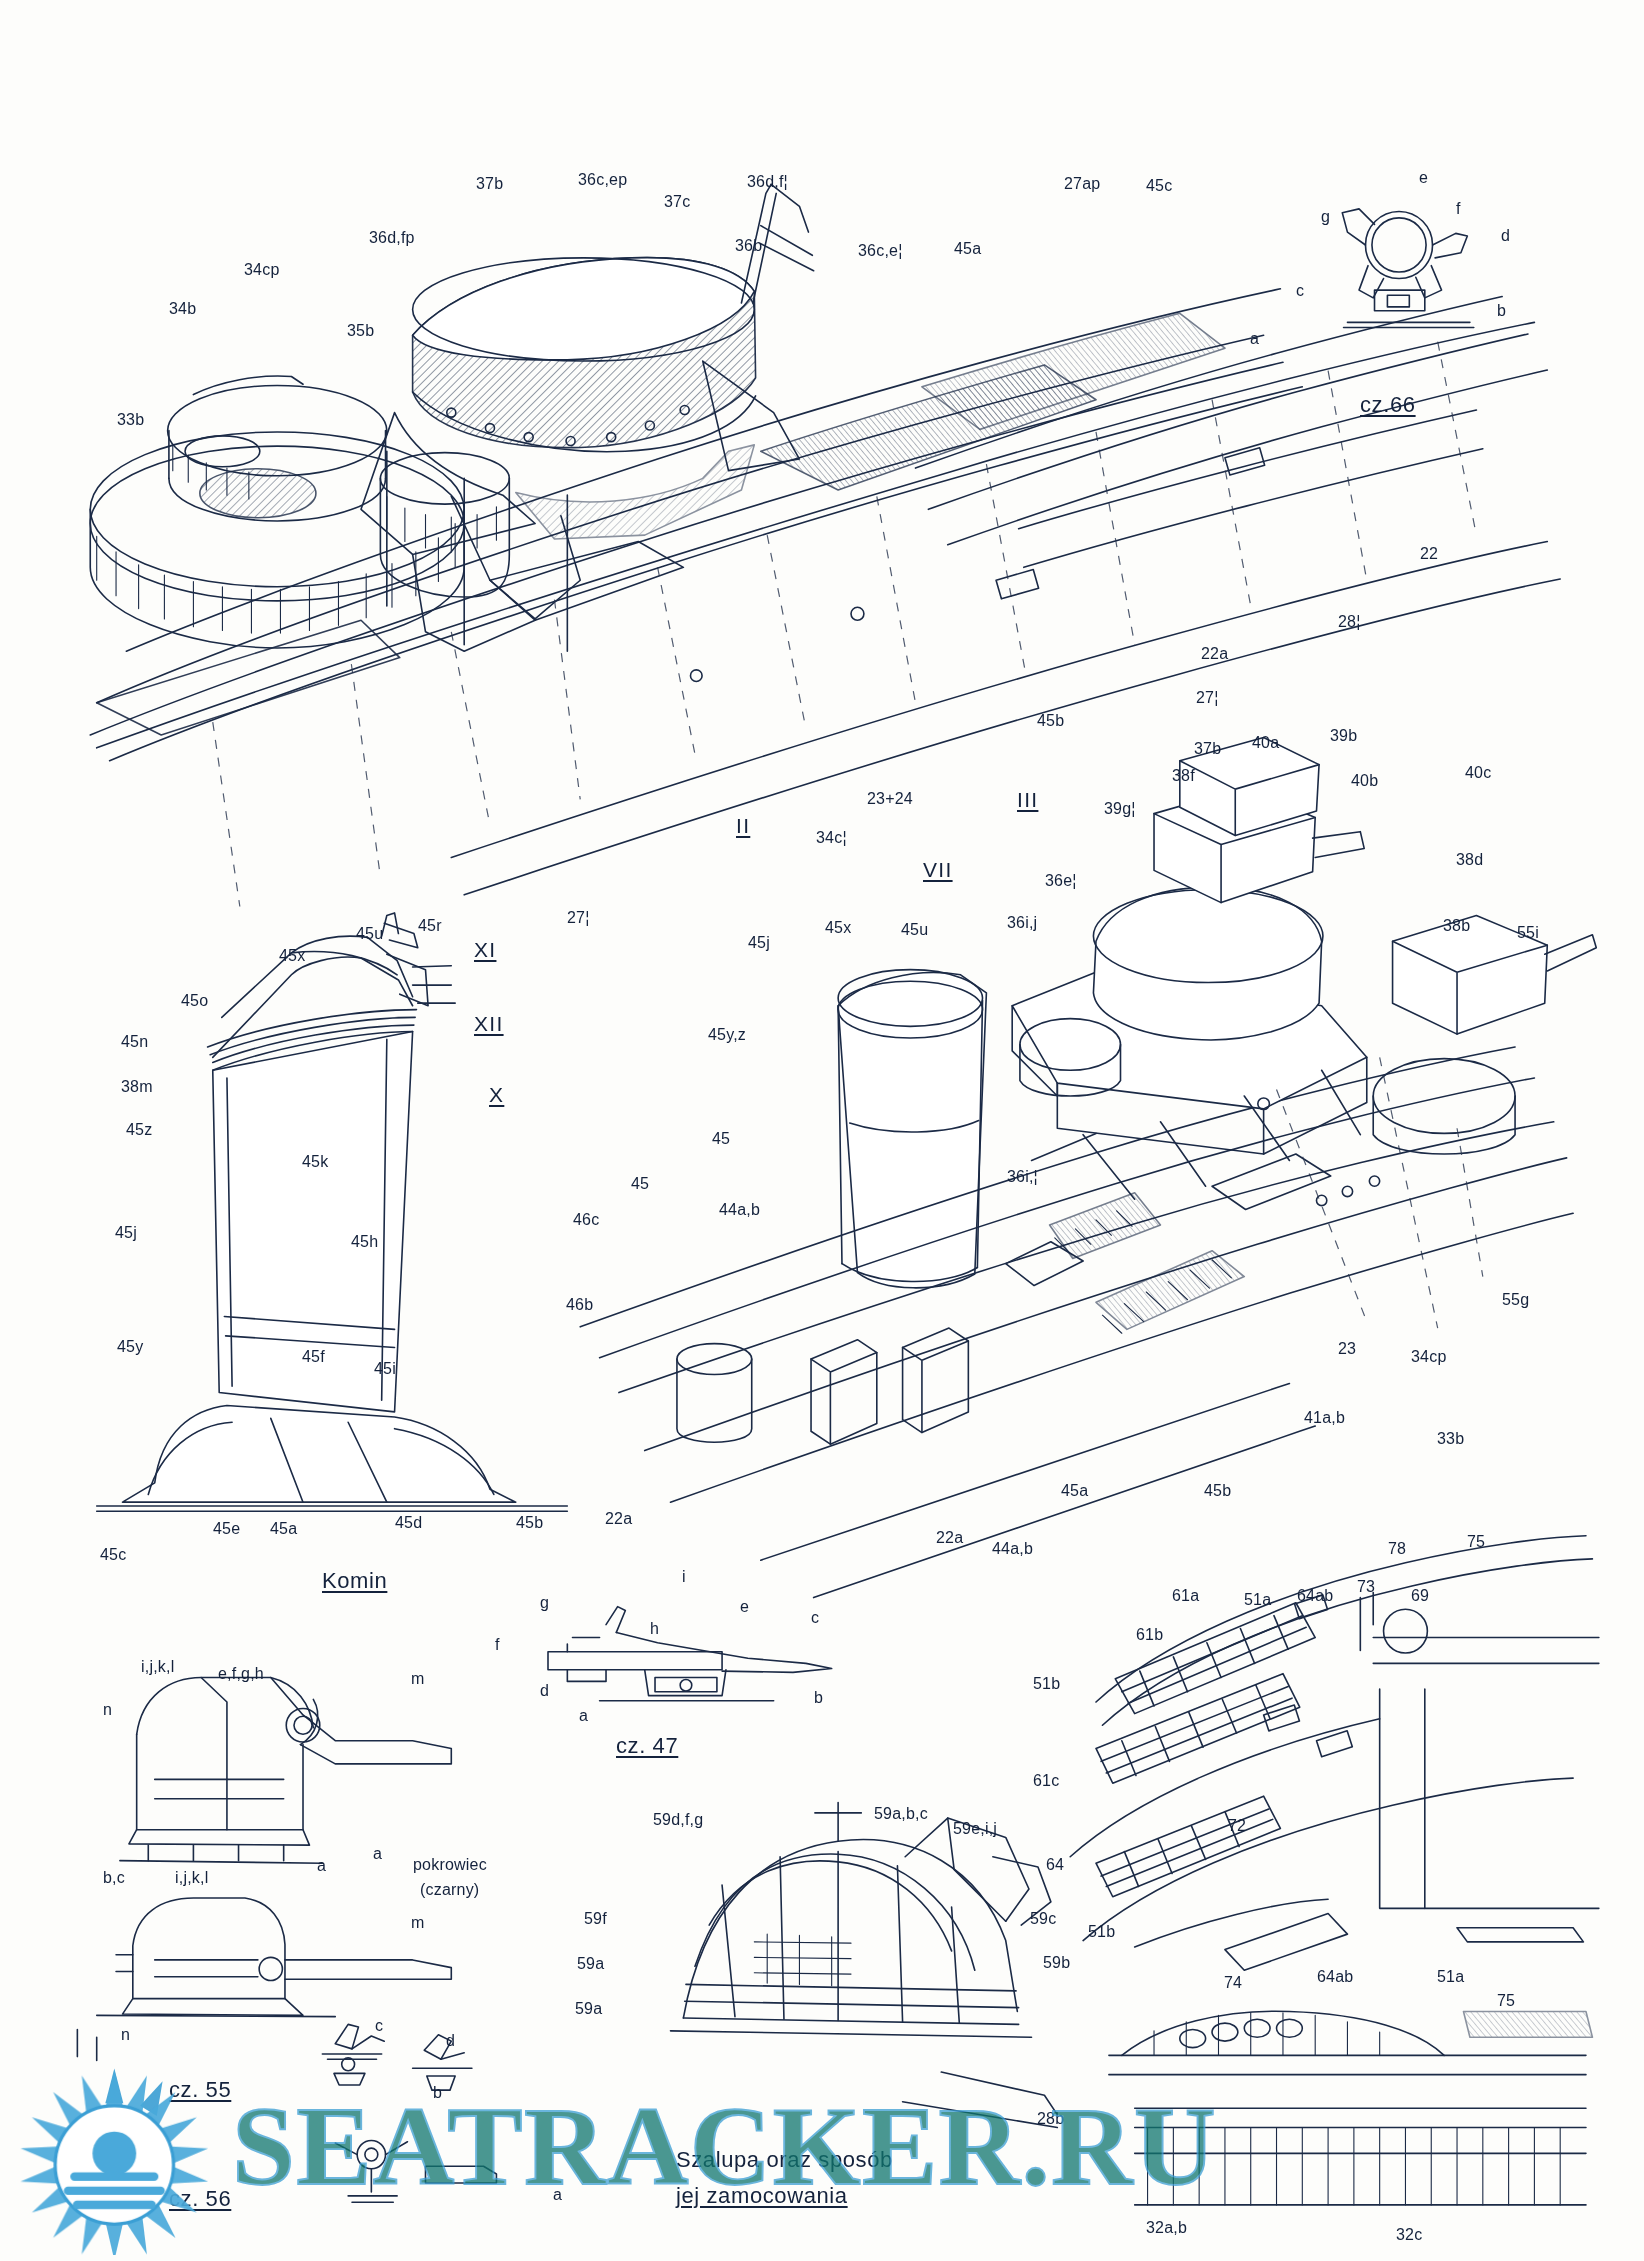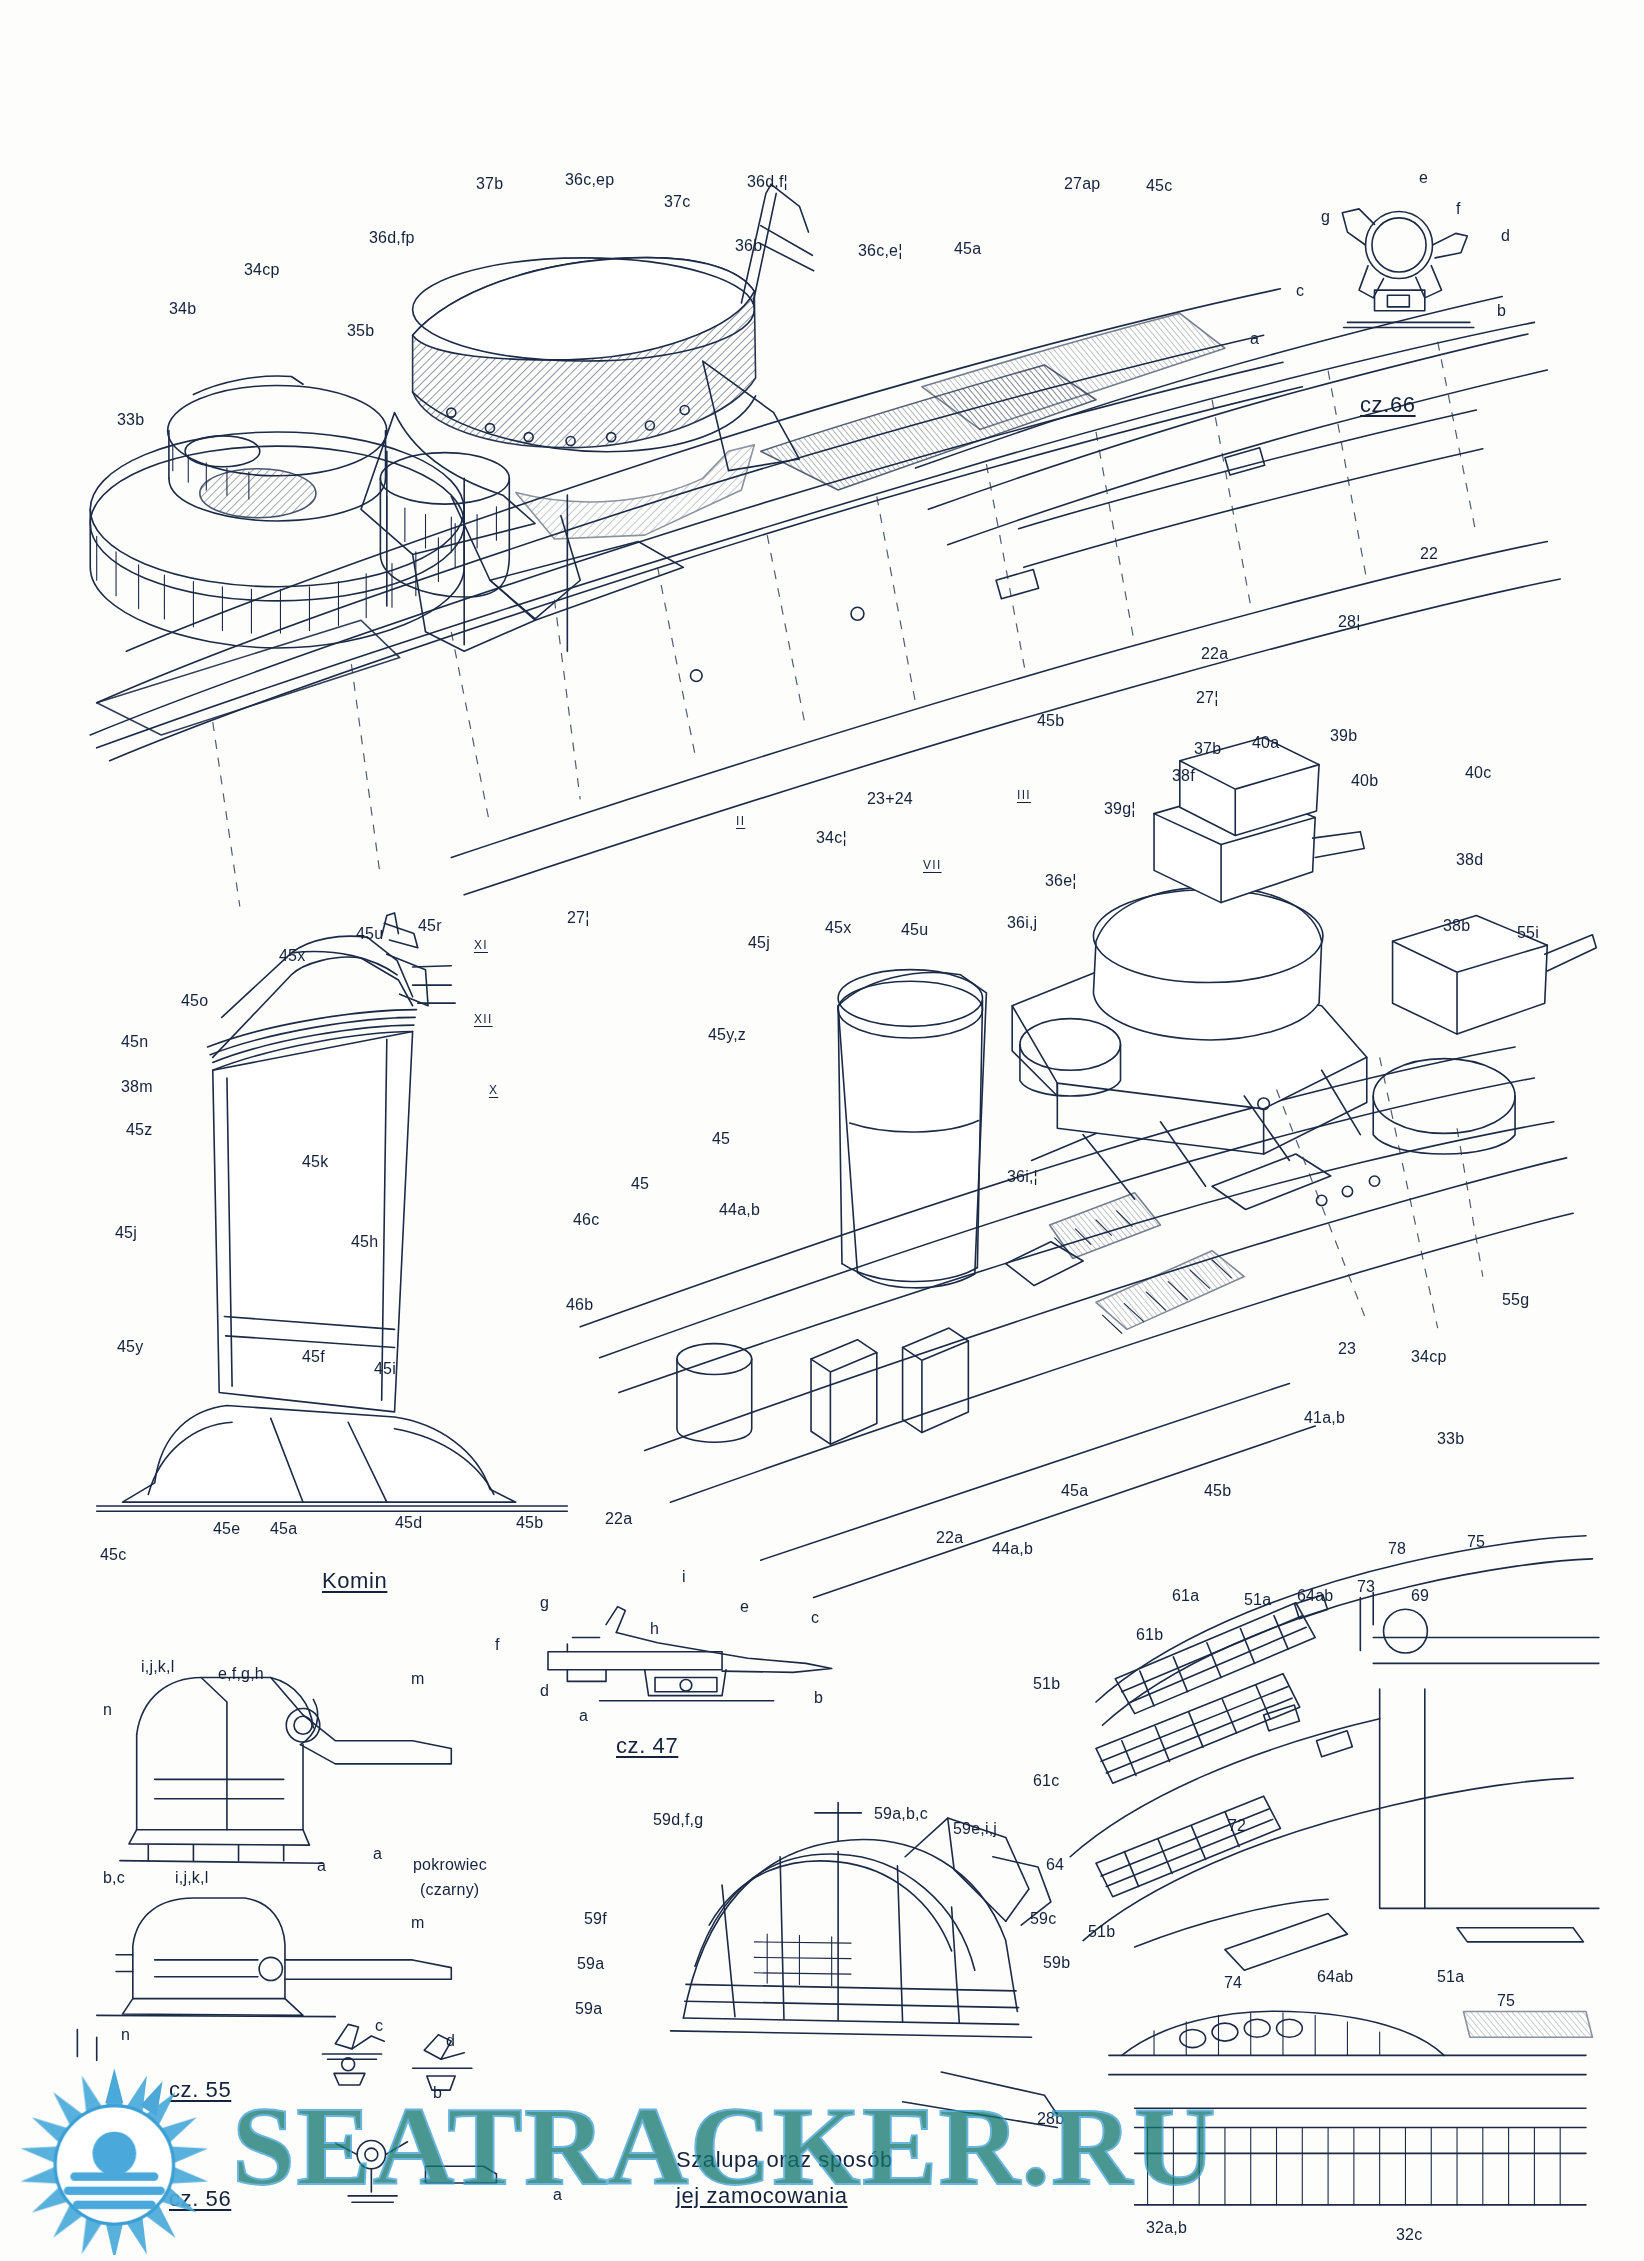--- a/index.html
+++ b/index.html
@@ -19,21 +19,21 @@
   }
   
   .lbl {
     position: absolute;
     font-family: "Liberation Sans", sans-serif;
     font-size: 16px;
     color: #14223c;
     white-space: nowrap;
     letter-spacing: 0.2px;
   }
-  .lbl.rom { font-size: 12px; letter-spacing: 1.3px; }
+  .lbl.rom { font-size: 21px; letter-spacing: 1.3px; }
   .lbl.ul { text-decoration: underline; text-underline-offset: 3.2px; text-align: center; }
   .lbl.cap {
     font-size: 22px;
     letter-spacing: 0.6px;
   }
   svg.art {
     position: absolute;
     left: 0; top: 0;
     width: 1644px;
     height: 2261px;
@@ -399,21 +399,21 @@
       <path d="M2060,575 L2120,900"></path>
       <path d="M2230,530 L2290,830"></path>
       <path d="M1980,1690 L2120,2050"></path>
       <path d="M2140,1640 L2230,2060"></path>
       <path d="M2260,1750 L2300,1980"></path>
     </g>
   </svg>
 
   <div>
     <span class="lbl" style="left:476px;top:175px">37b</span>
-    <span class="lbl" style="left:565px;top:171px">36c,ep</span>
+    <span class="lbl" style="left:578px;top:171px">36c,ep</span>
     <span class="lbl" style="left:664px;top:193px">37c</span>
     <span class="lbl" style="left:747px;top:173px">36d,f¦</span>
     <span class="lbl" style="left:369px;top:229px">36d,fp</span>
     <span class="lbl" style="left:735px;top:237px">36b</span>
     <span class="lbl" style="left:858px;top:242px">36c,e¦</span>
     <span class="lbl" style="left:954px;top:240px">45a</span>
     <span class="lbl" style="left:1064px;top:175px">27ap</span>
     <span class="lbl" style="left:1146px;top:177px">45c</span>
     <span class="lbl" style="left:244px;top:261px">34cp</span>
     <span class="lbl" style="left:347px;top:322px">35b</span>

